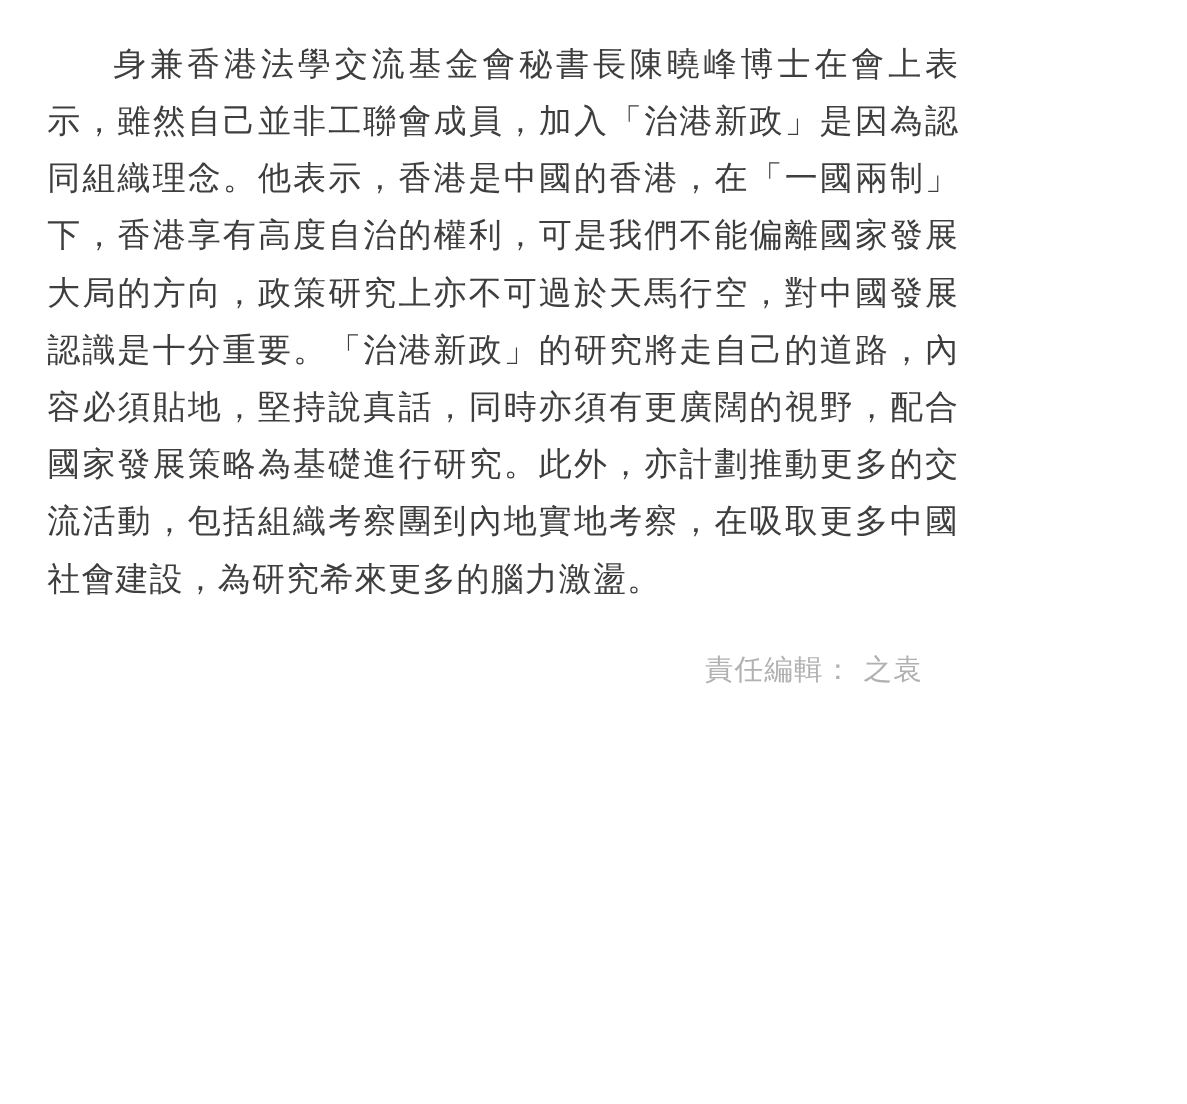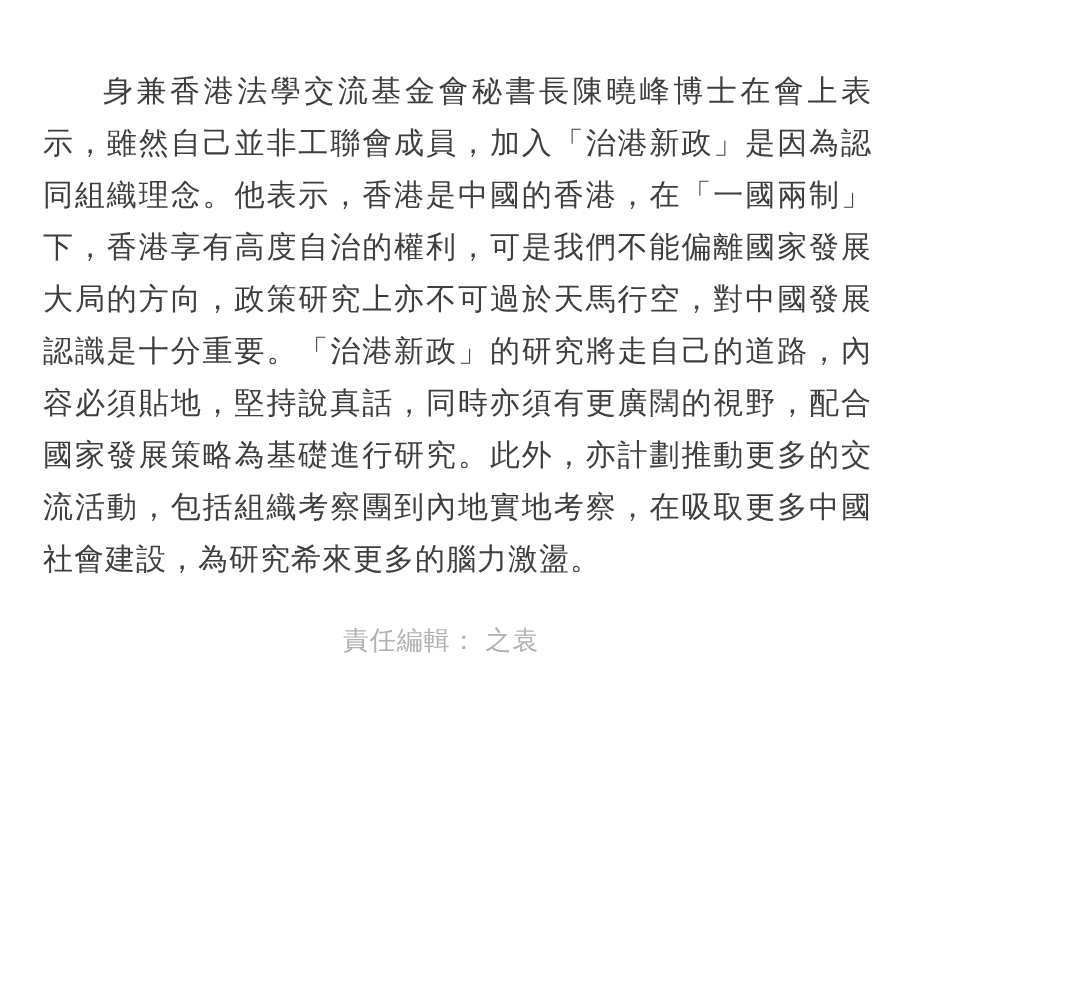--- a/index.html
+++ b/index.html
@@ -11,21 +11,20 @@
     width: 1079px;
     height: 1004px;
     box-sizing: border-box;
     font-family: "DejaVu Serif", serif;
     overflow: hidden;
   }
   .article {
     box-sizing: border-box;
     width: 915px;
     padding: 33px 43px 0 43px;
-    margin-top: 32px;
   }
   .article p {
     margin: 0 0 36px 0;
     font-size: 30px;
     line-height: 52px;
     letter-spacing: 1px;
     color: #3e3e3e;
     text-align: justify;
     text-indent: 2em;
     word-break: break-all;
@@ -33,22 +32,21 @@
   }
   .editor-credit {
     box-sizing: border-box;
     width: 879px;
     padding: 0 40px 0 43px;
     margin-top: 30px;
     font-size: 26px;
     line-height: 40px;
     letter-spacing: 1px;
     color: #b1b1b1;
-    text-align: center;
-    font-family: Liberation Serif, serif;
+    text-align: right;
   }
 </style>
 </head>
 <body>
 
 <div class="article">
   <p>身兼香港法學交流基金會秘書長陳曉峰博士在會上表示，雖然自己並非工聯會成員，加入「治港新政」是因為認同組織理念。他表示，香港是中國的香港，在「一國兩制」下，香港享有高度自治的權利，可是我們不能偏離國家發展大局的方向，政策研究上亦不可過於天馬行空，對中國發展認識是十分重要。「治港新政」的研究將走自己的道路，內容必須貼地，堅持說真話，同時亦須有更廣闊的視野，配合國家發展策略為基礎進行研究。此外，亦計劃推動更多的交流活動，包括組織考察團到內地實地考察，在吸取更多中國社會建設，為研究希來更多的腦力激盪。</p>
 </div>
 
 <div class="editor-credit">責任編輯： 之袁</div>

